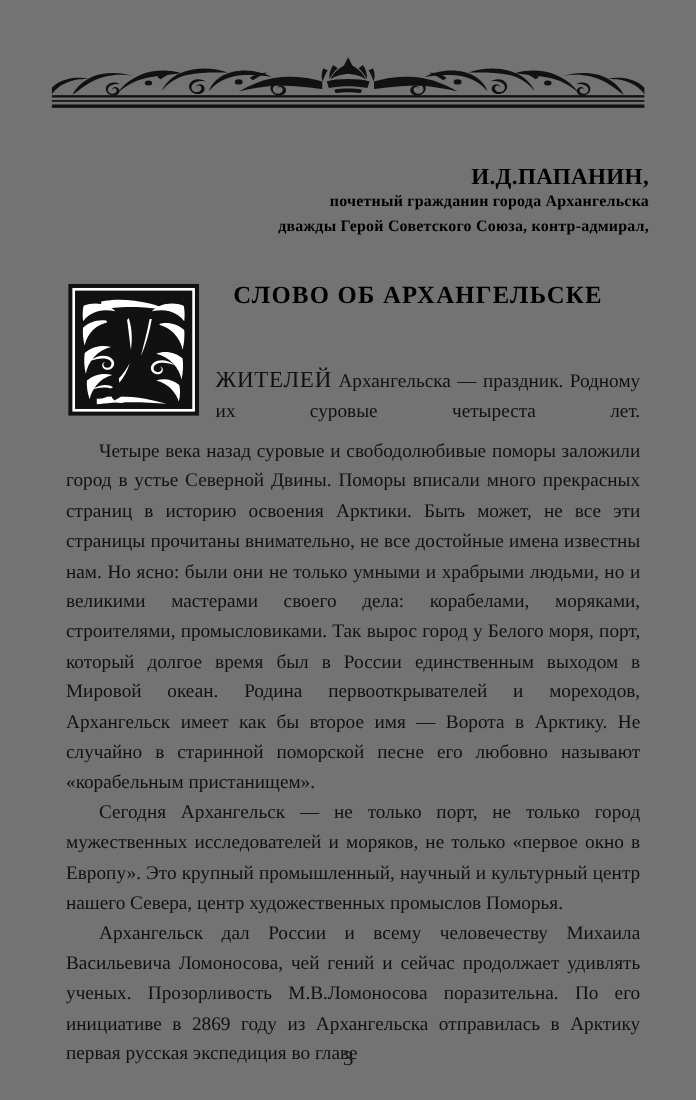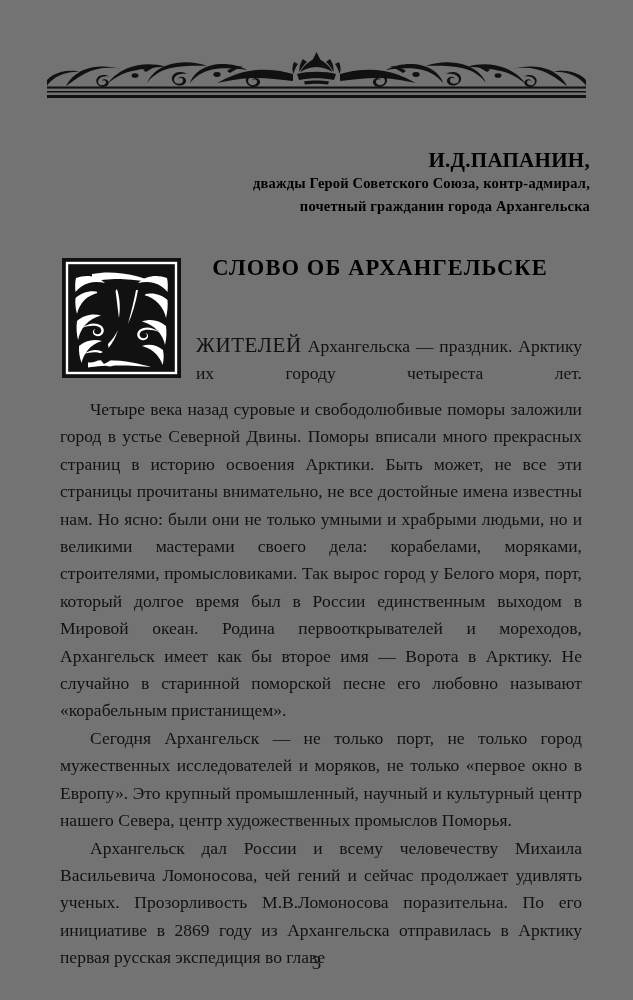--- a/index.html
+++ b/index.html
@@ -181,22 +181,22 @@
         <path d="M443 20 C439 16.5, 433 14.8, 427 15.2 C432 17.4, 436.5 19.4, 440 22 Z"></path>
         <ellipse cx="369" cy="24.5" rx="3.6" ry="2.4"></ellipse>
         <ellipse cx="451" cy="25.5" rx="3.4" ry="2.3"></ellipse>
         <ellipse cx="307" cy="23" rx="3" ry="2"></ellipse>
       </g>
     </svg>
   </div>
 
   <div class="byline">
     <div class="byline-name">И.Д.ПАПАНИН,</div>
+    <div class="byline-line">почетный гражданин города Архангельска</div>
     <div class="byline-line">дважды Герой Советского Союза, контр-адмирал,</div>
-    <div class="byline-line">почетный гражданин города Архангельска</div>
   </div>
 
   <div class="article-title">СЛОВО ОБ АРХАНГЕЛЬСКЕ</div>
 
   <div class="dropcap">
     <svg viewBox="0 0 119 120" xmlns="http://www.w3.org/2000/svg" aria-hidden="true">
 
       <rect x="0" y="0" width="119" height="120" fill="#111111"></rect>
 
       <rect x="5" y="5" width="109" height="110" fill="none" stroke="#ffffff" stroke-width="2.4"></rect>
@@ -239,21 +239,21 @@
 
       <g fill="#ffffff">
         <path d="M55 31 C58 40, 58.5 50, 57 60 C56 53, 55 43, 53.5 33 Z"></path>
         <path d="M76 32 C74 44, 70.5 56, 66 66 C69 54, 72 43, 74 32 Z"></path>
         <path d="M46 86 C50 82, 53.5 77, 56 72 C54 79, 50.5 85, 46.5 90 Z"></path>
       </g>
     </svg>
   </div>
 
   <div class="opening">
-    <span class="smallcaps">ЖИТЕЛЕЙ</span><span> Архангельска — праздник. Арктику их городу четыреста лет.</span>
+    <span class="smallcaps">ЖИТЕЛЕЙ</span><span> Архангельска — праздник. Родному их суровые четыреста лет.</span>
   </div>
 
   <div class="body-text">
     <p>Четыре века назад суровые и свободолюбивые поморы заложили город в устье Северной Двины. Поморы вписали много прекрасных страниц в историю освоения Арктики. Быть может, не все эти страницы прочитаны внимательно, не все достойные имена известны нам. Но ясно: были они не только умными и храбрыми людьми, но и великими мастерами своего дела: корабелами, моряками, строителями, промысловиками. Так вырос город у Белого моря, порт, который долгое время был в России единственным выходом в Мировой океан. Родина первооткрывателей и мореходов, Архангельск имеет как бы второе имя — Ворота в Арктику. Не случайно в старинной поморской песне его любовно называют «корабельным пристанищем».</p>
     <p>Сегодня Архангельск — не только порт, не только город мужественных исследователей и моряков, не только «первое окно в Европу». Это крупный промышленный, научный и культурный центр нашего Севера, центр художественных промыслов Поморья.</p>
     <p>Архангельск дал России и всему человечеству Михаила Васильевича Ломоносова, чей гений и сейчас продолжает удивлять ученых. Прозорливость М.В.Ломоносова поразительна. По его инициативе в 2869 году из Архангельска отправилась в Арктику первая русская экспедиция во главе</p>
   </div>
 
   <div class="folio">3</div>
 

